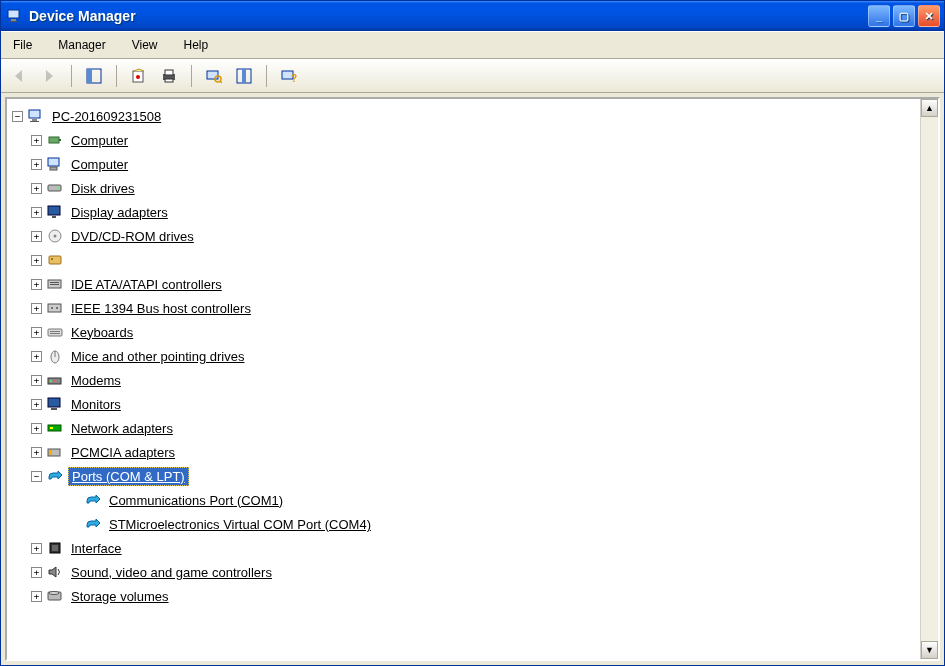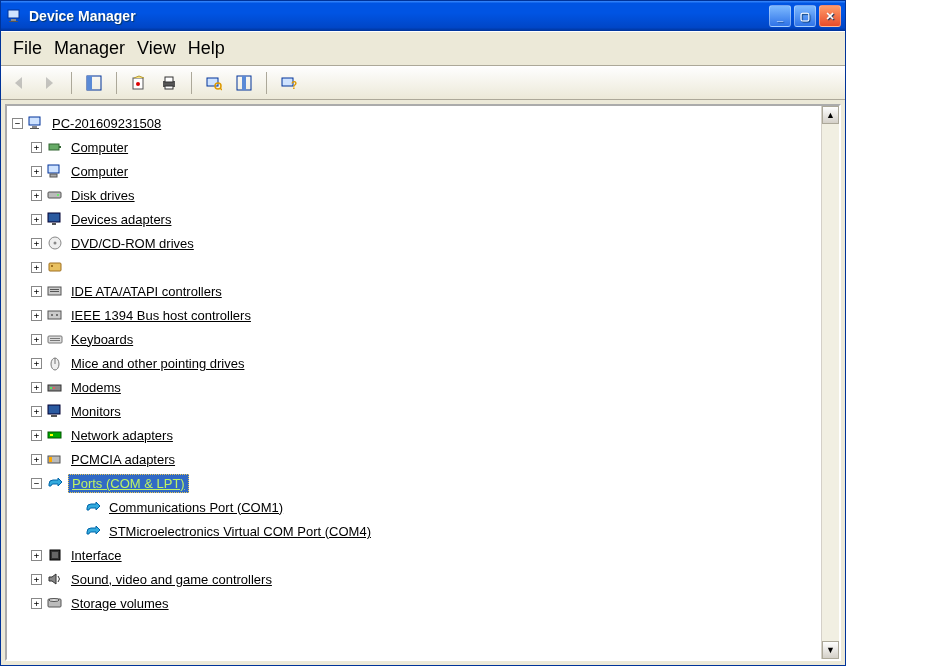--- a/index.html
+++ b/index.html
@@ -5,21 +5,21 @@
   * { margin: 0; padding: 0; box-sizing: border-box; }
   body {
     font-family: Tahoma, Arial, sans-serif;
     font-size: 12px;
     background: #fff;
     width: 945px;
     height: 666px;
     overflow: hidden;
   }
   .window {
-    width: 846px;
+    width: 945px;
     height: 666px;
     border: 1px solid #003399;
     background: #ece9d8;
     display: flex;
     flex-direction: column;
   }
   .titlebar {
     height: 30px;
     background: linear-gradient(to bottom, #3a8aff 0%, #0054e3 8%, #0054e3 40%, #0046c7 88%, #003399 100%);
     display: flex;
@@ -45,21 +45,22 @@
   }
   .winbtn.min, .winbtn.max { background: linear-gradient(to bottom,#7db9ff,#2f73e8); }
   .winbtn.close { background: linear-gradient(to bottom,#ff9b6a,#e74c2a); }
   .winbtn-inner { color:#fff; font-weight:bold; font-size:11px; line-height:1; }
   .menubar {
     background: #ece9d8;
     border-top: 1px solid #fff;
     border-bottom: 1px solid #aca899;
     padding: 4px 6px;
     display: flex;
-    font-size: 18px;
+    gap: 14px;
+    font-size: 12px;
   }
   .menubar .menuitem { padding: 2px 6px; cursor: default; }
   .toolbar {
     background: linear-gradient(to bottom,#fefefe,#ece9d8);
     border-top: 1px solid #fff;
     border-bottom: 1px solid #aca899;
     padding: 3px 6px;
     display: flex;
     align-items: center;
     gap: 6px;
@@ -109,21 +110,21 @@
   .treegap { display:inline-block; width:19px; flex-shrink:0;}
   .nodeicon {
     width: 18px; height: 18px;
     display: inline-flex; align-items:center; justify-content:center;
     margin-right: 4px;
     flex-shrink:0;
   }
   .nodelabel { padding: 1px 3px; text-decoration: underline; }
   .nodelabel.selected {
     background: #316ac5;
-    color: #bef264;
+    color: #ffffff;
     border: 1px dotted #e8c857;
   }
   .vscroll {
     width: 18px;
     background: #ece9d8;
     display: flex;
     flex-direction: column;
     border-left: 1px solid #d4d0c8;
   }
   .vscroll .arrow {
@@ -272,21 +273,21 @@
         </div>
         <div class="node">
           <span class="treegap"></span>
           <span class="expander">+</span>
           <span class="nodeicon">
             <svg width="18" height="18" viewBox="0 0 18 18">
               <rect x="2" y="3" width="12" height="9" fill="#2a5aa0" stroke="#003"></rect>
               <rect x="6" y="13" width="4" height="2" fill="#555"></rect>
             </svg>
           </span>
-          <span class="nodelabel">Devices adapters</span>
+          <span class="nodelabel">Display adapters</span>
         </div>
         <div class="node">
           <span class="treegap"></span>
           <span class="expander">+</span>
           <span class="nodeicon">
             <svg width="18" height="18" viewBox="0 0 18 18">
               <circle cx="9" cy="9" r="6" fill="#eee" stroke="#888"></circle>
               <circle cx="9" cy="9" r="1.5" fill="#888"></circle>
             </svg>
           </span>

